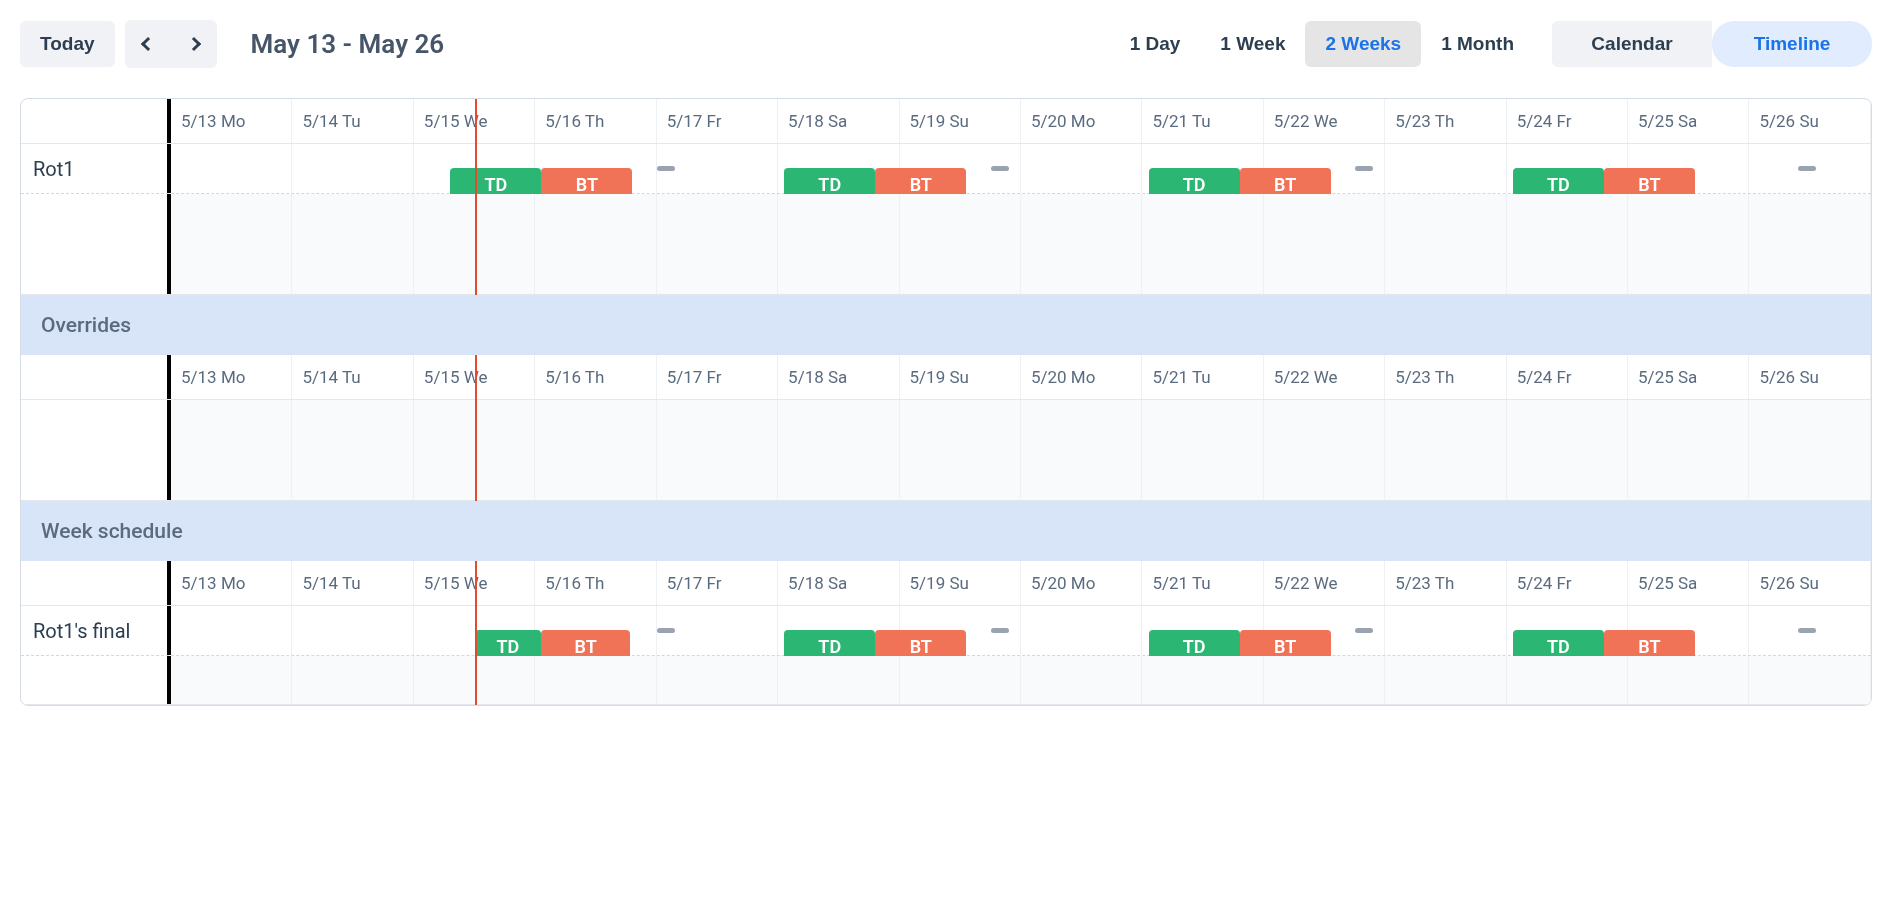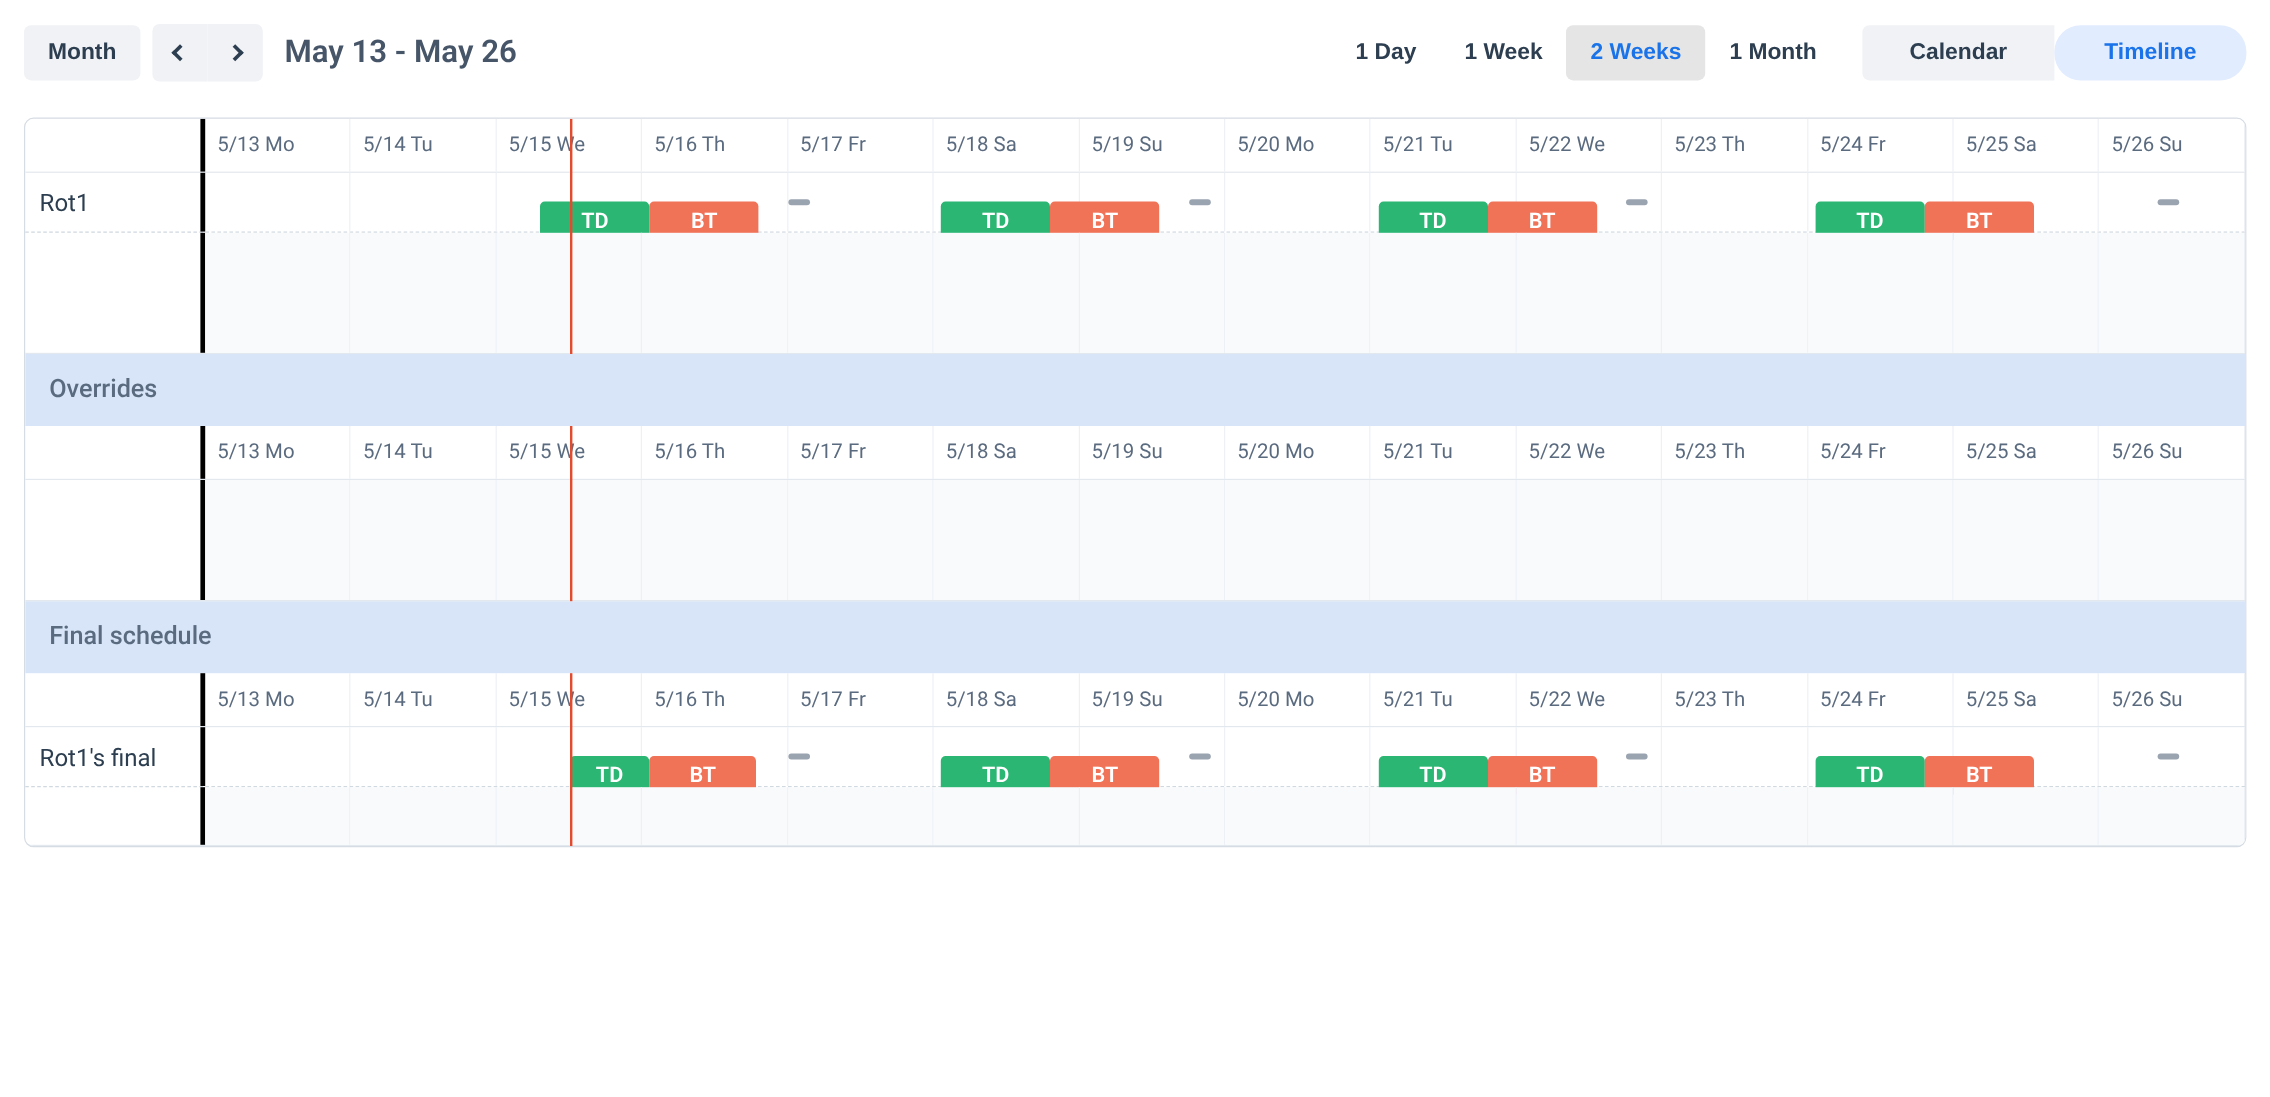--- a/index.html
+++ b/index.html
@@ -30,21 +30,21 @@
   }
   .btn-group { display: flex; gap: 0; }
   .btn-group .btn { border-radius: 0; }
   .btn-group .btn:first-child { border-radius: 6px 0 0 6px; }
   .btn-group .btn:last-child { border-radius: 0 6px 6px 0; }
   .nav-btn { width: 46px; height: 48px; padding:0; }
   .date-range {
     font-size: 26px;
     font-weight: 600;
     color: #475569;
-    margin-left: 8px;
+    margin-left: 24px;
   }
   .spacer { flex: 1; }
   .group-right { display:flex; gap:18px; }
   .segmented { display:flex; background:#fff; }
   .segmented .btn { background: transparent; color:#2c3e50; }
   .segmented .btn.active { background:#e5e5e5; color:#1a73e8; }
   .segmented .btn:first-child { border-radius:6px 0 0 6px; }
   .segmented .btn:last-child { border-radius:0 6px 6px 0; }
   .segmented.view .btn { min-width: 160px; background:#f0f2f5; }
   .segmented.view .btn.active { background:#e2ecff; color:#1a73e8;border-radius:22px; }
@@ -135,21 +135,21 @@
     z-index:5;
   }
   .chevron { width:10px; height:10px; border-style:solid; border-color:#2c3e50; border-width:0 3px 3px 0; display:inline-block; padding:3px; }
   .chevron.left { transform: rotate(135deg); }
   .chevron.right { transform: rotate(-45deg); }
 </style>
 </head>
 <body>
 
 <div class="toolbar">
-  <button class="btn">Month</button>
+  <button class="btn">Today</button>
   <div class="btn-group">
     <button class="btn nav-btn">
       <span class="chevron left"></span>
     </button>
     <button class="btn nav-btn">
       <span class="chevron right"></span>
     </button>
   </div>
   <div class="date-range">May 13 - May 26</div>
   <div class="spacer"></div>
@@ -289,21 +289,21 @@
           <div class="day-cell"></div>
           <div class="day-cell"></div>
           <div class="day-cell"></div>
           <div class="day-cell"></div>
         </div>
       </div>
       <div style="position: absolute; inset: 0px 0px 0px 150px; pointer-events: none;">
         <div class="now-line" style="left: 17.8571%;"></div>
       </div>
     </div>
-    <div class="section-header">Final schedule</div>
+    <div class="section-header">Week schedule</div>
     <div class="grid">
       <div class="row headers">
         <div class="label-cell"></div>
         <div class="day-cells">
           <div class="day-cell">5/13 Mo</div>
           <div class="day-cell">5/14 Tu</div>
           <div class="day-cell">5/15 We</div>
           <div class="day-cell">5/16 Th</div>
           <div class="day-cell">5/17 Fr</div>
           <div class="day-cell">5/18 Sa</div>

